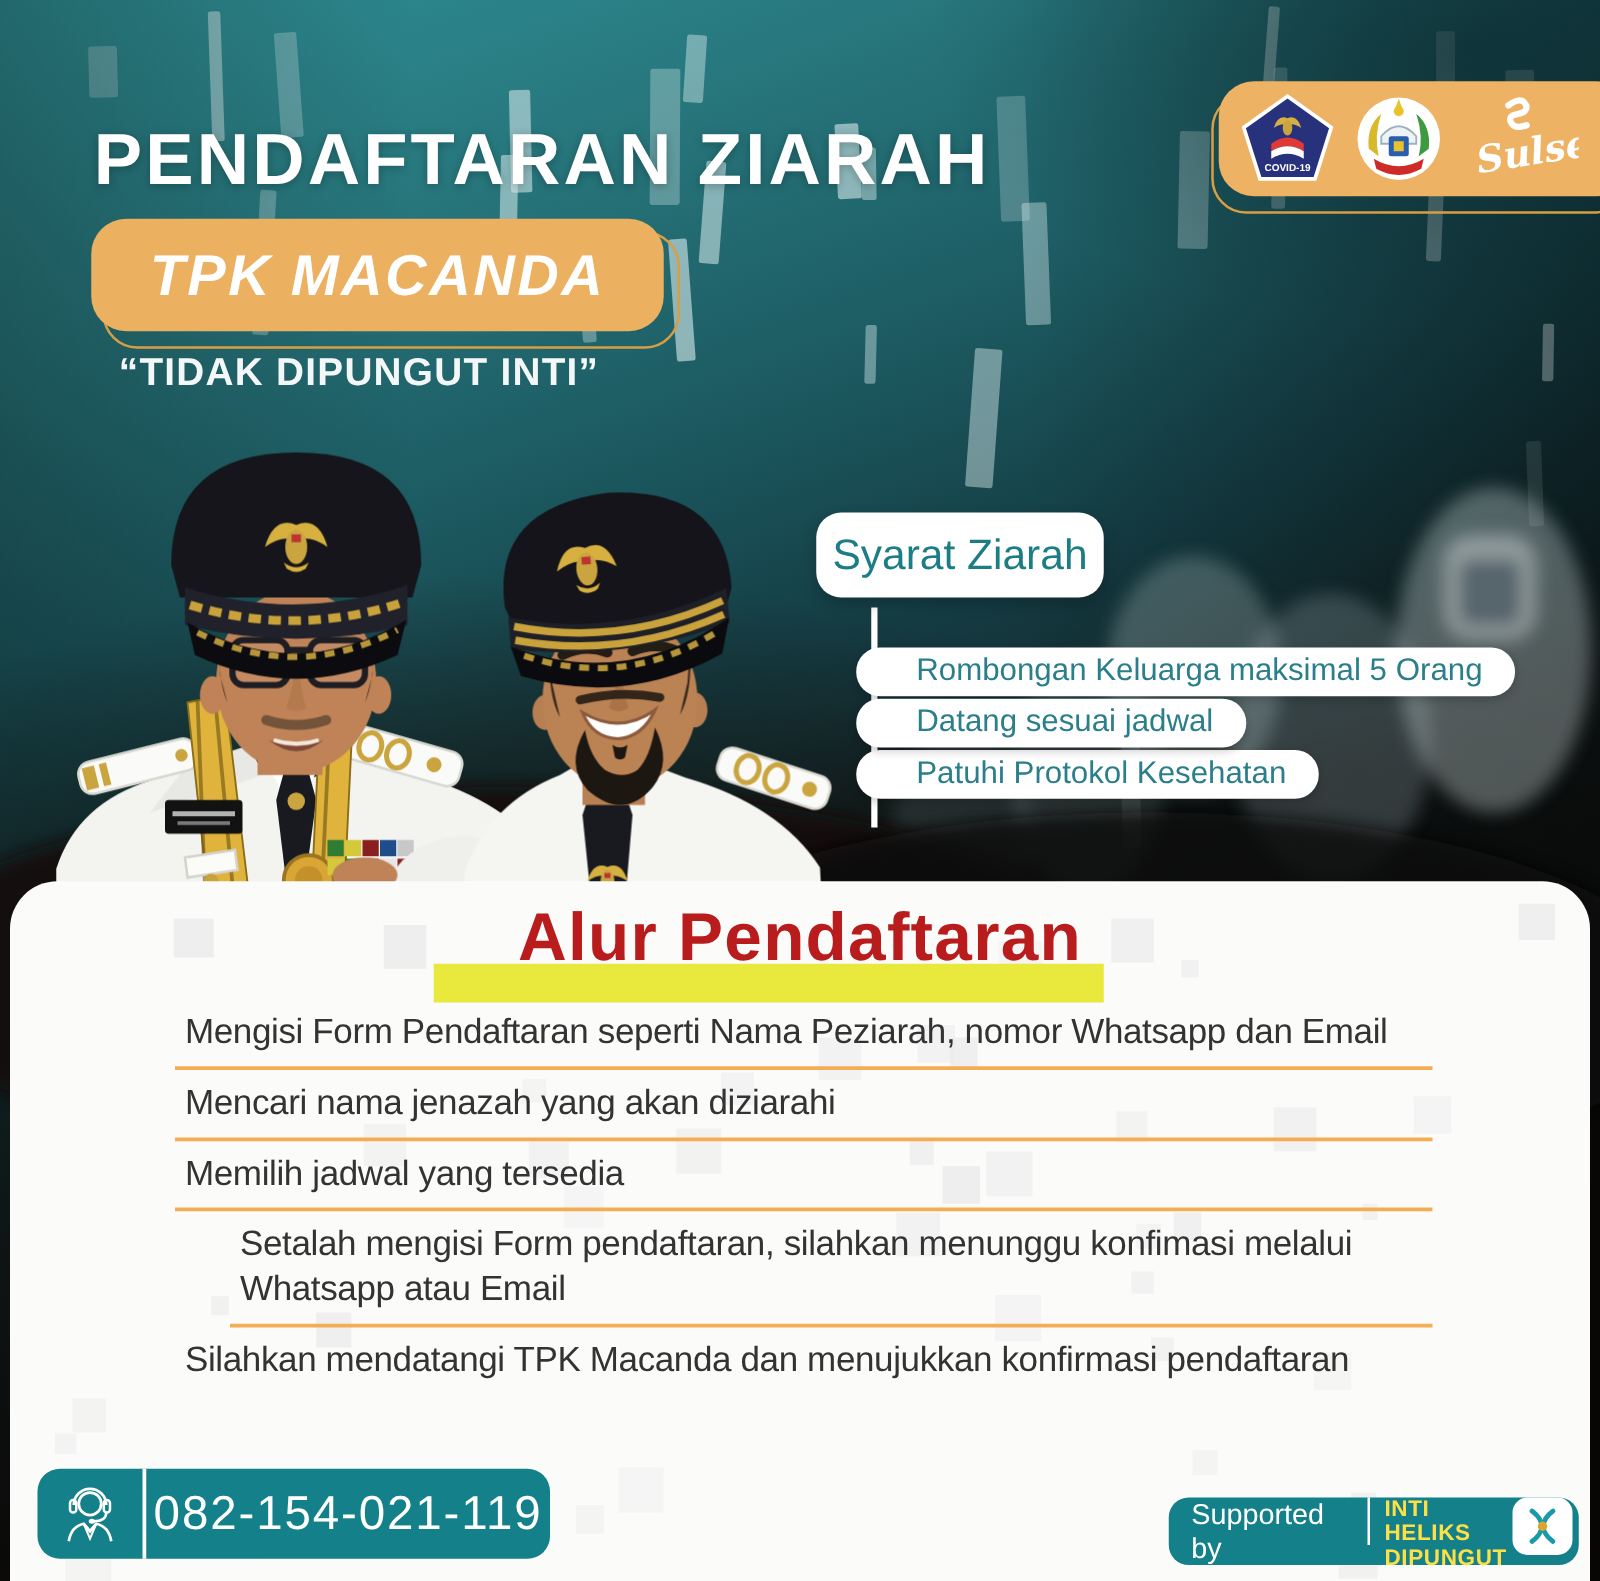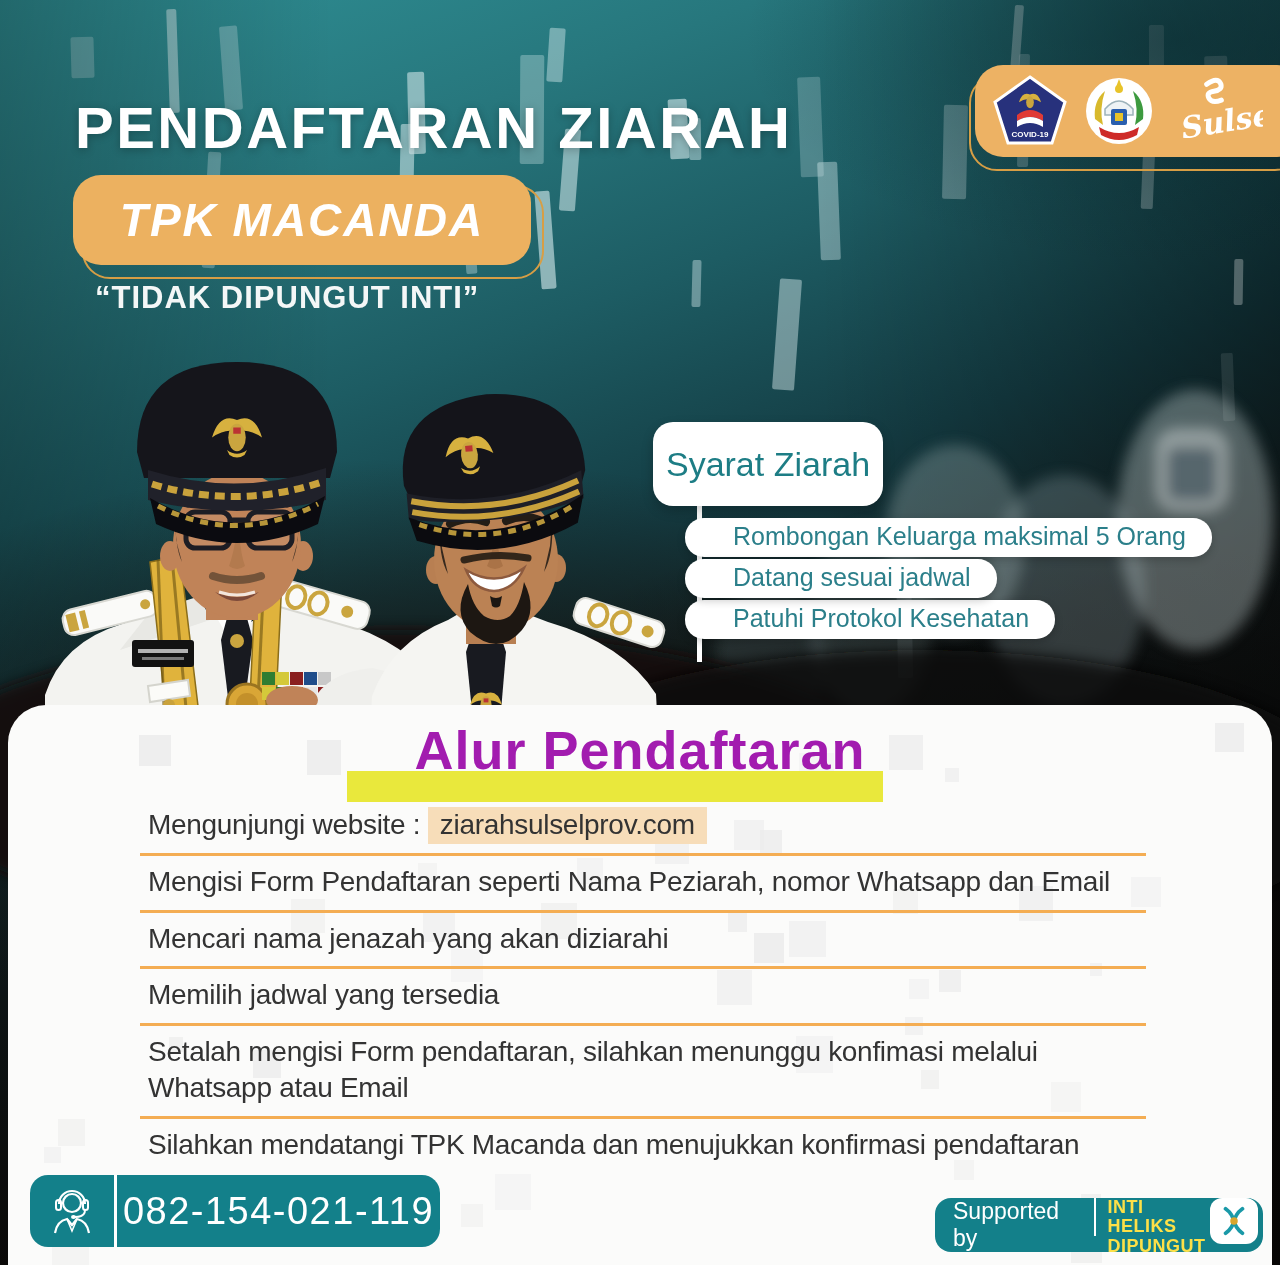--- a/index.html
+++ b/index.html
@@ -21,33 +21,33 @@
   .tpk-outline{position:absolute;left:82px;top:185px;width:458px;height:90px;border:2px solid #d79e45;border-radius:28px;z-index:3;}
   .tpk-box{position:absolute;left:73px;top:175px;width:458px;height:90px;background:#ecb160;border-radius:28px;z-index:3;
     display:flex;align-items:center;justify-content:center;font-style:italic;}
   .tpk-box span{color:#fff;font-size:46px;font-weight:800;letter-spacing:2px;}
   .tagline{position:absolute;left:95px;top:280px;z-index:3;color:#f4f7f7;font-size:31px;font-weight:600;letter-spacing:1px;}
   
   .logos-outline{position:absolute;left:969px;top:75px;width:330px;height:92px;border:2px solid #d79e45;border-radius:28px;z-index:3;}
   .logos-pill{position:absolute;left:975px;top:65px;width:330px;height:92px;background:#edb264;border-radius:28px;z-index:3;
     display:flex;align-items:center;gap:18px;padding-left:18px;box-sizing:border-box;}
   
-  .syarat-box{position:absolute;left:653px;top:422px;width:230px;height:84px;background:#fff;border-radius:20px;z-index:4;
+  .syarat-box{position:absolute;left:653px;top:410px;width:230px;height:68px;background:#fff;border-radius:20px;z-index:4;
     box-shadow:0 5px 12px rgba(0,0,0,.22);display:flex;align-items:center;justify-content:center;
     color:#1d7d85;font-size:34px;font-weight:500;}
   .syarat-line{position:absolute;left:697px;top:486px;width:5px;height:176px;background:#fff;z-index:3;}
   .req-pill{position:absolute;left:685px;height:37px;background:#fff;border-radius:19px;z-index:4;
     display:inline-flex;align-items:center;padding:0 26px 2px 48px;color:#2b7f8a;font-size:25px;font-weight:500;
     box-shadow:0 3px 8px rgba(0,0,0,.2);white-space:nowrap;}
   
   .panel{position:absolute;left:8px;right:8px;top:705px;bottom:0;background:#fbfbfa;border-radius:38px 38px 0 0;z-index:4;overflow:hidden;}
   .pattern-sq{position:absolute;background:#ebebeb;}
   .alur-wrap{position:absolute;left:0;right:0;top:14px;height:80px;text-align:center;}
   .alur-highlight{position:absolute;left:339px;top:52px;width:536px;height:31px;background:#e9e83c;z-index:1;}
-  .alur-title{position:relative;z-index:2;color:#a21caf;font-size:54px;font-weight:800;letter-spacing:1px;}
+  .alur-title{position:relative;z-index:2;color:#b91c1c;font-size:54px;font-weight:800;letter-spacing:1px;}
   .steps{position:absolute;left:132px;right:126px;top:94px;}
   .step{border-bottom:3px solid #f4ad53;padding:8px 0 10px 8px;font-size:28px;color:#333;letter-spacing:-0.3px;line-height:1.28;}
   .step:last-child{border-bottom:none;}
   .url-hl{background:#f7ddb9;padding:2px 12px 4px 12px;}
   
   .phone-pill{position:absolute;left:30px;top:1175px;width:410px;height:72px;background:#13808a;border-radius:18px;z-index:5;
     display:flex;align-items:stretch;}
   .phone-icon-box{width:84px;display:flex;align-items:center;justify-content:center;}
   .phone-divider{width:3px;background:#fff;}
   .phone-num{flex:1;display:flex;align-items:center;justify-content:center;color:#fff;font-size:38px;font-weight:400;letter-spacing:1.5px;}
@@ -335,25 +335,24 @@
         <div class="pattern-sq" style="left: 884.886px; top: 183.51px; width: 25.5791px; height: 25.5791px; opacity: 0.48;"></div>
         <div class="pattern-sq" style="left: 880.684px; top: 29.8904px; width: 34.8104px; height: 34.8104px; opacity: 0.7;"></div>
         <div class="pattern-sq" style="left: 283.372px; top: 194.109px; width: 34.0859px; height: 34.0859px; opacity: 0.48;"></div>
         <div class="pattern-sq" style="left: 1122.94px; top: 172.342px; width: 30.0129px; height: 30.0129px; opacity: 0.4;"></div>
       </div>
     <div class="alur-wrap">
       <div class="alur-highlight"></div>
       <div class="alur-title">Alur Pendaftaran</div>
     </div>
     <div class="steps">
-      <div class="step"><span>Mengunjungi website : </span><span class="url-hl">ziarahsulselprov.com</span></div>
       <div class="step">Mengisi Form Pendaftaran seperti Nama Peziarah, nomor Whatsapp dan Email</div>
       <div class="step">Mencari nama jenazah yang akan diziarahi</div>
       <div class="step">Memilih jadwal yang tersedia</div>
-      <div class="step" style="max-width:1010px;">Setalah mengisi Form pendaftaran, silahkan menunggu konfimasi melalui Whatsapp atau Email</div>
+      <div class="step" style="max-width:1010px;margin-left:44px;">Setalah mengisi Form pendaftaran, silahkan menunggu konfimasi melalui Whatsapp atau Email</div>
       <div class="step">Silahkan mendatangi TPK Macanda dan menujukkan konfirmasi pendaftaran</div>
     </div>
   </div>
 
   <div class="phone-pill">
     <div class="phone-icon-box">
       <svg width="46" height="48" viewBox="0 0 46 48">
         <circle cx="23" cy="16" r="9" fill="none" stroke="#fff" stroke-width="2.2"></circle>
         <path d="M10,17 A13,13 0 0 1 36,17" fill="none" stroke="#fff" stroke-width="2.2"></path>
         <rect x="7" y="13" width="5" height="10" rx="2.5" fill="none" stroke="#fff" stroke-width="2"></rect>

